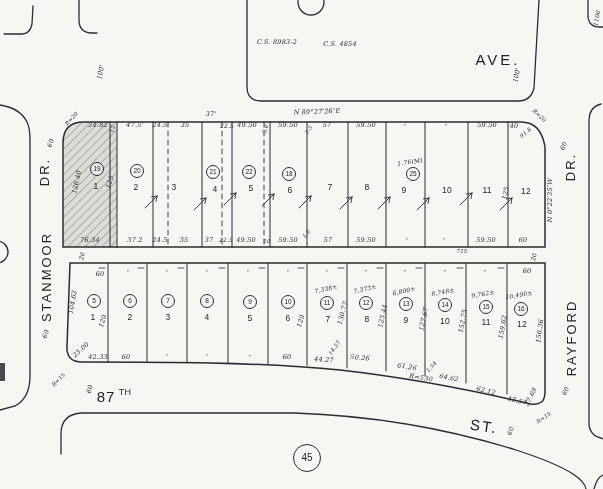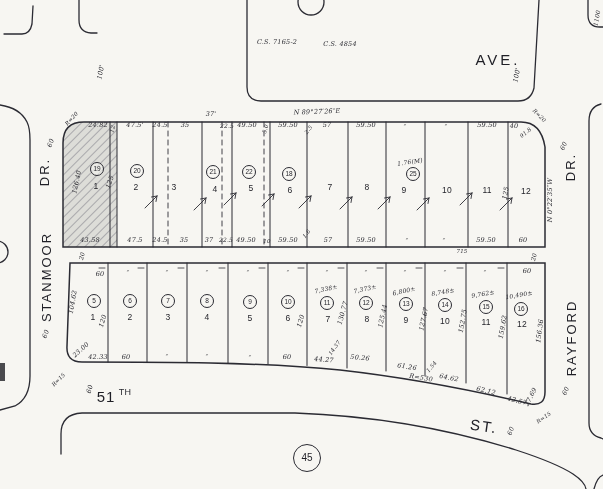--- a/index.html
+++ b/index.html
@@ -51,32 +51,32 @@
     <path d="M594,489 Q597,477 603,475"></path>
     <path d="M601,104 Q589,107 589,121 V423 Q589,435 601,438 L603,439"></path>
     <rect x="0" y="363" width="5" height="18" fill="#4a4a4e" stroke="none"></rect>
   </g>
 </svg>
 
 <span class="lbl street" style="left:498px;top:59px">AVE.</span>
 <span class="lbl" style="left:101px;top:72px;transform:translate(-50%,-50%) rotate(-78deg)">100'</span>
 <span class="lbl" style="left:517px;top:75px;transform:translate(-50%,-50%) rotate(-78deg)">100'</span>
 <span class="lbl t6" style="left:597px;top:18px;transform:translate(-50%,-50%) rotate(-80deg)">1100</span>
-<span class="lbl" style="left:277px;top:42px">C.S. 7165-2</span>
+<span class="lbl" style="left:277px;top:42px">C.S. 8983-2</span>
 <span class="lbl" style="left:340px;top:44px">C.S. 4854</span>
 <span class="lbl" style="left:317px;top:112px;transform:translate(-50%,-50%) rotate(-2deg)">N 89°27′26″E</span>
 <span class="lbl sv" style="left:44px;top:172px;transform:translate(-50%,-50%) rotate(-90deg)">DR.</span>
 <span class="lbl sv" style="left:46px;top:277px;transform:translate(-50%,-50%) rotate(-90deg)">STANMOOR</span>
 <span class="lbl" style="left:51px;top:143px;transform:translate(-50%,-50%) rotate(-72deg)">60</span>
 <span class="lbl" style="left:46px;top:334px;transform:translate(-50%,-50%) rotate(-72deg)">60</span>
 <span class="lbl sv" style="left:570px;top:167px;transform:translate(-50%,-50%) rotate(-90deg)">DR.</span>
 <span class="lbl sv" style="left:571px;top:338px;transform:translate(-50%,-50%) rotate(-90deg)">RAYFORD</span>
 <span class="lbl" style="left:564px;top:146px;transform:translate(-50%,-50%) rotate(-65deg)">60</span>
 <span class="lbl" style="left:566px;top:391px;transform:translate(-50%,-50%) rotate(-65deg)">60</span>
-<span class="lbl street" style="left:106px;top:396px;letter-spacing:1px">51</span>
+<span class="lbl street" style="left:106px;top:396px;letter-spacing:1px">87</span>
 <span class="lbl sup" style="left:125px;top:392px">TH</span>
 <span class="lbl" style="left:90px;top:389px;transform:translate(-50%,-50%) rotate(-75deg)">60</span>
 <span class="lbl street" style="left:484px;top:426px;transform:translate(-50%,-50%) rotate(8deg);letter-spacing:2px">ST.</span>
 <span class="lbl" style="left:511px;top:431px;transform:translate(-50%,-50%) rotate(-70deg)">60</span>
 <span class="lbl t6" style="left:82px;top:256px;transform:translate(-50%,-50%) rotate(-78deg)">20</span>
 <span class="lbl t6" style="left:534px;top:257px;transform:translate(-50%,-50%) rotate(-78deg)">20</span>
 <span class="lbl t5" style="left:462px;top:252px">715</span>
 
 <span class="lbl t5" style="left:72px;top:119px;transform:translate(-50%,-50%) rotate(-48deg)">R=20</span>
 <span class="lbl t5" style="left:539px;top:116px;transform:translate(-50%,-50%) rotate(45deg)">R=20</span>
@@ -85,27 +85,27 @@
 <span class="lbl" style="left:81px;top:350px;transform:translate(-50%,-50%) rotate(-42deg)">23.00</span>
 <span class="lbl" style="left:421px;top:378px;transform:translate(-50%,-50%) rotate(9deg)">R=530</span>
 <span class="lbl t5" style="left:544px;top:418px;transform:translate(-50%,-50%) rotate(-35deg)">R=15</span>
 <span class="lbl" style="left:531px;top:397px;transform:translate(-50%,-50%) rotate(-62deg)">27.69</span>
 <span class="lbl" style="left:550px;top:200px;transform:translate(-50%,-50%) rotate(-90deg)">N 0°22′35″W</span>
 
 <span class="lbl" style="left:98px;top:125px">24.82</span>
 <span class="lbl t5" style="left:113px;top:129px;transform:translate(-50%,-50%) rotate(-75deg)">12</span>
 <span class="cnum" style="left:97px;top:169px">19</span>
 <span class="lbl lotnum" style="left:96px;top:186px">1</span>
-<span class="lbl" style="left:90px;top:240px">43.58</span>
+<span class="lbl" style="left:90px;top:240px">76.34</span>
 <span class="lbl" style="left:77px;top:182px;transform:translate(-50%,-50%) rotate(-78deg)">126.40</span>
 <span class="lbl" style="left:110px;top:182px;transform:translate(-50%,-50%) rotate(-70deg)">125</span>
 <span class="lbl" style="left:135px;top:125px">47.5'</span>
 <span class="cnum" style="left:137px;top:171px">20</span>
 <span class="lbl lotnum" style="left:136px;top:187px">2</span>
-<span class="lbl" style="left:135px;top:240px">47.5</span>
+<span class="lbl" style="left:135px;top:240px">37.2</span>
 <span class="lbl" style="left:160px;top:125px">24.5</span>
 <span class="lbl" style="left:185px;top:125px">35</span>
 <span class="lbl lotnum" style="left:174px;top:187px">3</span>
 <span class="lbl" style="left:160px;top:240px">24.5</span>
 <span class="lbl" style="left:184px;top:240px">35</span>
 <span class="lbl" style="left:211px;top:114px">37'</span>
 <span class="lbl t6" style="left:227px;top:126px">22.5</span>
 <span class="cnum" style="left:213px;top:172px">21</span>
 <span class="lbl lotnum" style="left:215px;top:189px">4</span>
 <span class="lbl" style="left:209px;top:240px">37</span>

